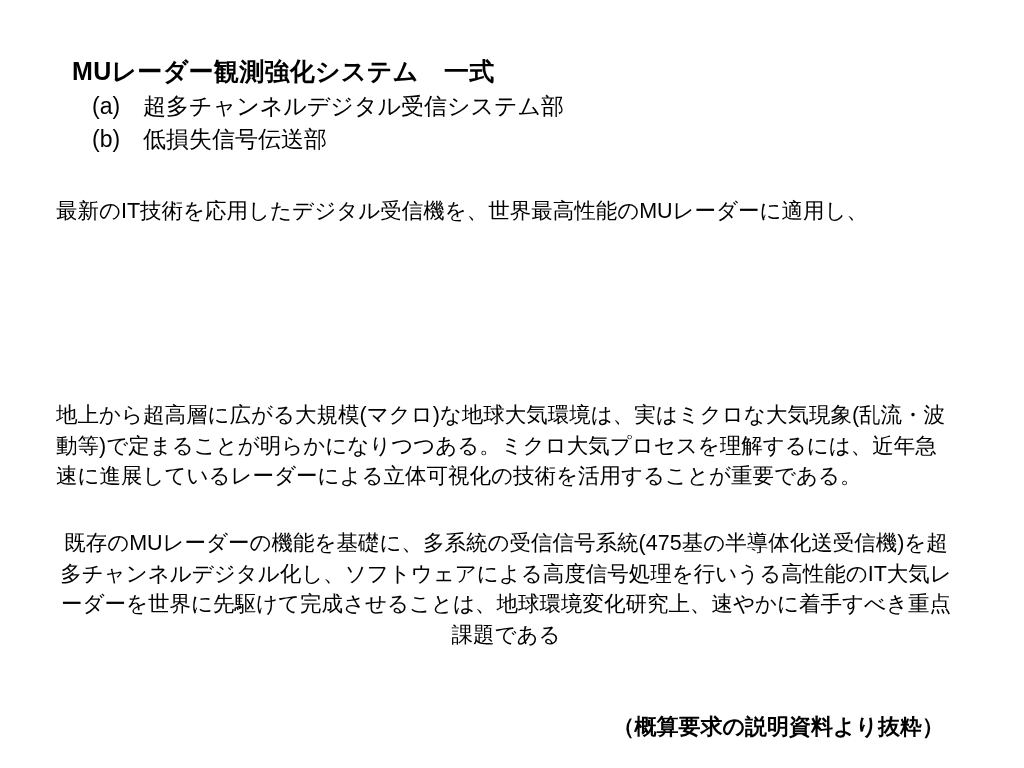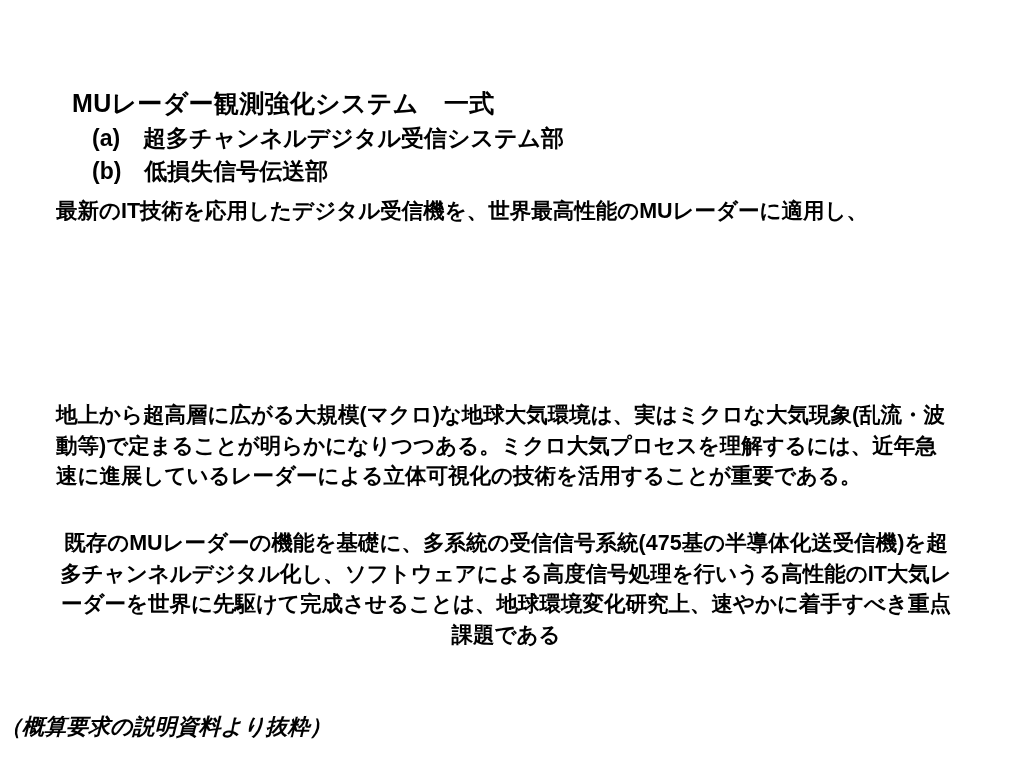--- a/index.html
+++ b/index.html
@@ -18,58 +18,57 @@
     position: relative;
     width: 1024px;
     height: 768px;
     box-sizing: border-box;
   }
   .title-block {
     position: absolute;
     left: 72px;
     top: 54px;
     width: 900px;
-    margin-top: 32px;
   }
   .title-line {
     font-size: 25px;
     font-weight: bold;
     line-height: 1.42;
     letter-spacing: 0.3px;
     white-space: pre;
   }
   .title-sub {
     font-size: 23px;
-    font-weight: bold;
+    font-weight: normal;
     line-height: 1.45;
     padding-left: 20px;
     white-space: pre;
   }
   .body-block {
     position: absolute;
     left: 56px;
     width: 900px;
     font-size: 21.5px;
-    font-weight: bold;
+    font-weight: normal;
     line-height: 1.42;
   }
   .para1 { top: 196px; }
   .para2 { top: 400px; }
   .para3 { top: 528px; text-align: center; }
   .para p {
     margin: 0;
   }
   .footnote {
     position: absolute;
     left: 0;
     top: 712px;
     width: 944px;
+    text-align: right;
     font-size: 22px;
     font-weight: bold;
-    font-style: italic;
   }
 </style>
 </head>
 <body>
 
 <div class="slide">
 
   <div class="title-block">
     <div class="title-line">MUレーダー観測強化システム　一式</div>
     <div class="title-sub">(a)　超多チャンネルデジタル受信システム部</div>

